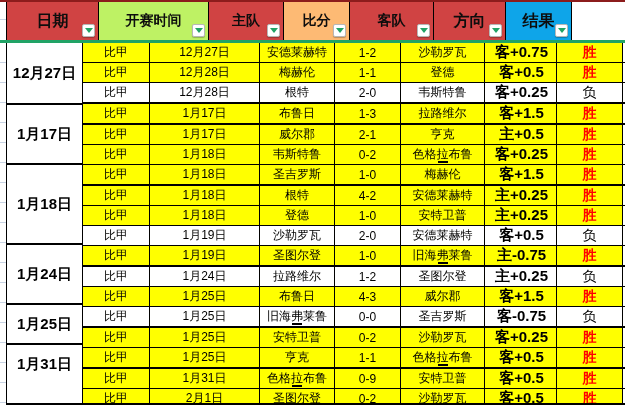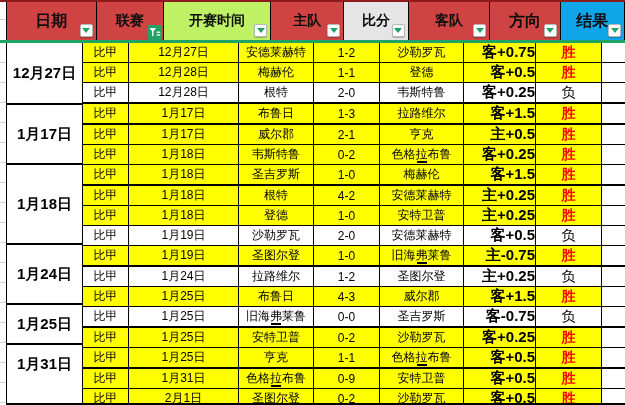--- a/index.html
+++ b/index.html
@@ -53,26 +53,26 @@
   .tbody{ position:absolute; left:83px; top:43px; right:0; height:360px; display:flex; flex-direction:column; }
   .trow{ display:flex; flex:1 1 0; border-top:1px solid #000; }
   .trow:first-child{ border-top:none; }
   .trow.group-start{ border-top-width:2px; }
   .trow.hl .tcell{ background:#FFFF00; }
   .tcell{
     position:relative; border-right:1px solid #000; background:#fff;
     display:flex; align-items:center; justify-content:center;
     font-size:12px; overflow:hidden; white-space:nowrap;
   }
-  .c-league{ width:46px; }
+  .c-league{ width:67px; }
   .c-time{ width:110px; }
   .c-home{ width:75px; }
   .c-score{ width:66px; }
   .c-away{ width:84px; }
-  .c-dir{ width:72px; justify-content:flex-end; padding-left:2px; font-weight:bold; font-size:15px; }
+  .c-dir{ width:72px; justify-content:center; padding-left:2px; font-weight:bold; font-size:15px; }
   .c-res{ width:66px; font-size:14px; }
   .c-res .win{ color:#FF0000; font-weight:bold; }
   .c-res .loss{ color:#000; font-weight:normal; }
   
   .tcell.wrapped::after{
     content:""; position:absolute; bottom:1px; left:50%; margin-left:-5px;
     width:10px; height:2px; background:#000;
   }
   
   .bottom-border{ position:absolute; left:7px; right:0; top:403px; height:2px; background:#000; }
@@ -88,43 +88,33 @@
     <div class="sliver-body"></div>
   </div>
 
   <div class="header">
     <div class="hcell big" style="width: 92px; background: rgb(208, 67, 67);">
       <span>日期</span>
       <span class="caret-btn">
           <span class="tri"></span>
         </span>
     </div>
-    <div class="hcell" style="width: 69px; background: rgb(208, 67, 67);">
-      <span>联赛</span>
-      <span class="funnel-btn" style="background: rgb(33, 163, 102);">
-        <svg width="13" height="13" viewBox="0 0 13 13">
-          <path d="M1.5 2h6.5l-2.5 3.2v4.3l-1.5 1.3V5.2z" fill="#fff"></path>
-          <rect x="8.6" y="5.6" width="3.6" height="1.3" fill="#fff"></rect>
-          <rect x="8.6" y="8.3" width="3.6" height="1.3" fill="#fff"></rect>
-        </svg>
-      </span>
-    </div>
     <div class="hcell" style="width: 110px; background: #bef264;">
       <span>开赛时间</span>
       <span class="caret-btn">
           <span class="tri"></span>
         </span>
     </div>
     <div class="hcell" style="width: 75px; background: rgb(208, 67, 67);">
       <span>主队</span>
       <span class="caret-btn">
           <span class="tri"></span>
         </span>
     </div>
-    <div class="hcell" style="width: 66px; background: #e5e5e5;">
+    <div class="hcell" style="width: 66px; background: #fdba74;">
       <span>比分</span>
       <span class="caret-btn">
           <span class="tri"></span>
         </span>
     </div>
     <div class="hcell" style="width: 84px; background: rgb(208, 67, 67);">
       <span>客队</span>
       <span class="caret-btn">
           <span class="tri"></span>
         </span>

